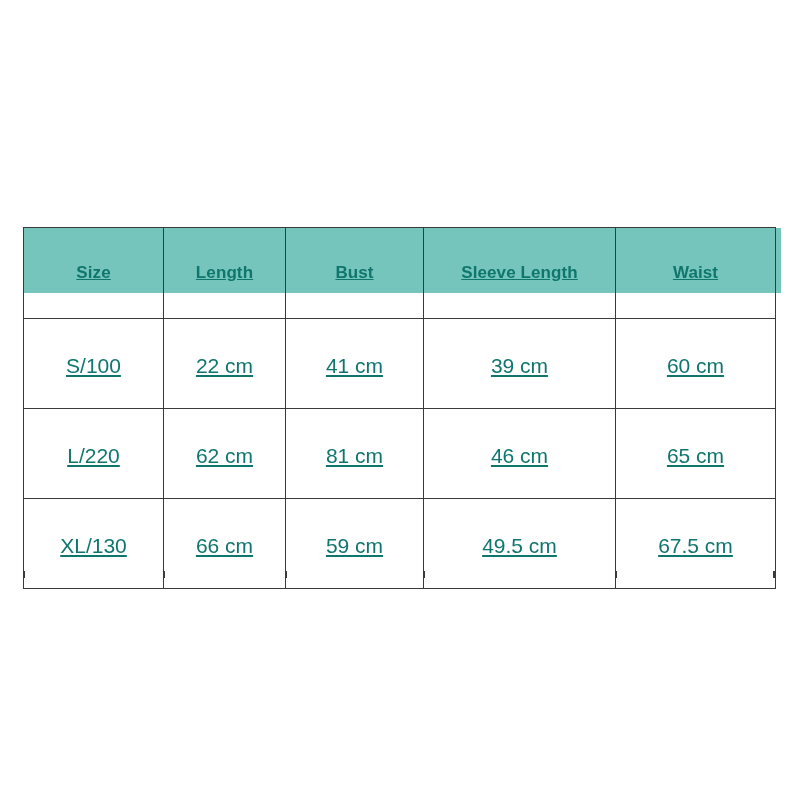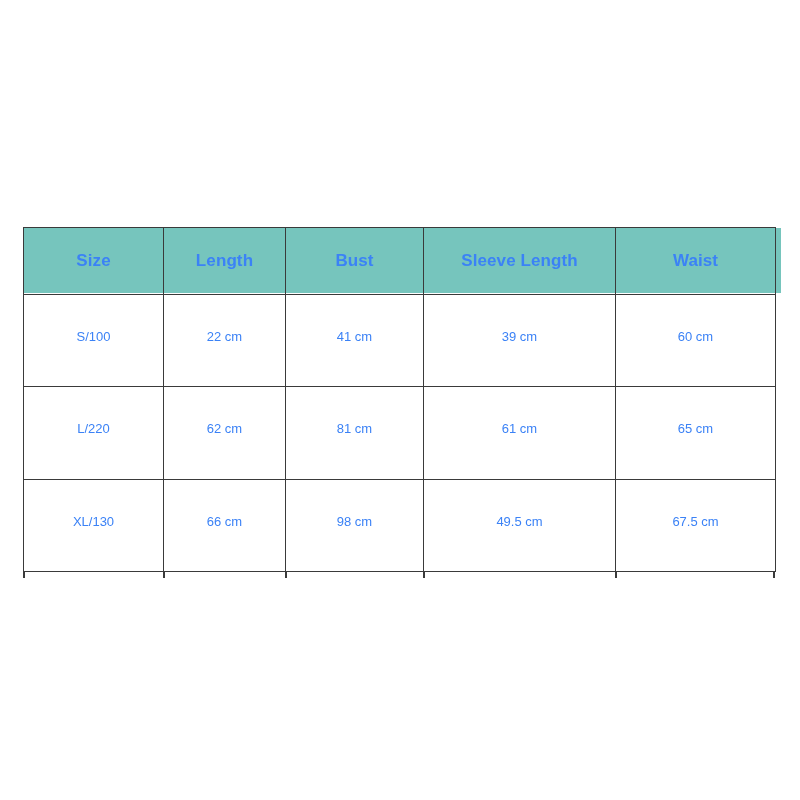--- a/index.html
+++ b/index.html
@@ -54,38 +54,39 @@
     border-collapse: collapse;
     table-layout: fixed;
     background: transparent;
   }
 
   table.size-table td,
   table.size-table th {
     border: 1.6px solid #3a3a3a;
     text-align: center;
     vertical-align: middle;
-    padding: 0;
+    padding: 12px;
     background: transparent;
-    color: #3b82f6;
+    color: #0f766e;
+    text-decoration: underline;
   }
 
   
   table.size-table thead th {
     height: 66px;
     font-size: 17px;
     font-weight: bold;
     letter-spacing: 0.1px;
     background: transparent;
   }
 
   
   table.size-table tbody td {
     height: 69px;
-    font-size: 13px;
+    font-size: 21px;
     font-weight: normal;
     background: #ffffff;
     padding-bottom: 8px;
   }
 
   
   col.c-size   { width: 140px; }
   col.c-len    { width: 122px; }
   col.c-bust   { width: 138px; }
   col.c-sleeve { width: 192px; }
@@ -131,27 +132,27 @@
           <td>S/100</td>
           <td>22 cm</td>
           <td>41 cm</td>
           <td>39 cm</td>
           <td>60 cm</td>
         </tr>
         <tr>
           <td>L/220</td>
           <td>62 cm</td>
           <td>81 cm</td>
-          <td>61 cm</td>
+          <td>46 cm</td>
           <td>65 cm</td>
         </tr>
         <tr>
           <td>XL/130</td>
           <td>66 cm</td>
-          <td>98 cm</td>
+          <td>59 cm</td>
           <td>49.5 cm</td>
           <td>67.5 cm</td>
         </tr>
       </tbody>
     </table>
 
     <div class="tick" style="left:0px;   top:344px;"></div>
     <div class="tick" style="left:140px; top:344px;"></div>
     <div class="tick" style="left:262px; top:344px;"></div>
     <div class="tick" style="left:400px; top:344px;"></div>

